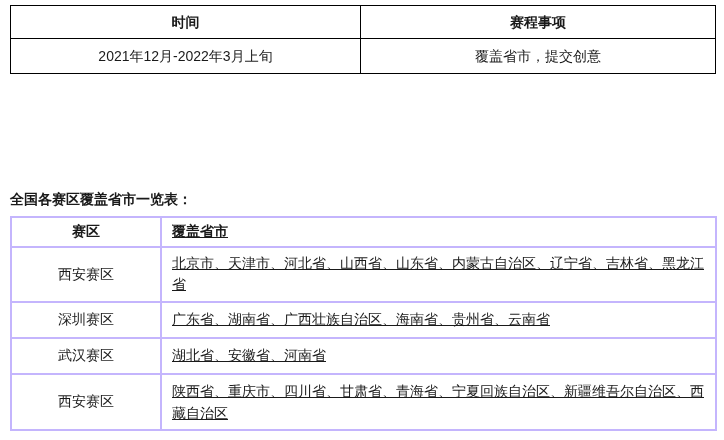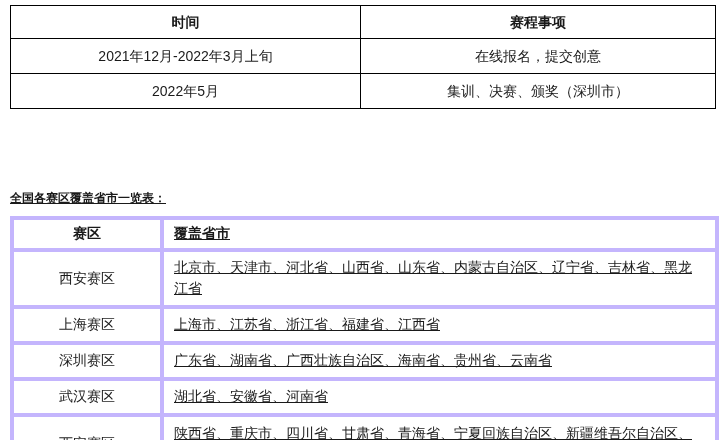--- a/index.html
+++ b/index.html
@@ -46,34 +46,33 @@
     font-weight: bold;
     height: 33px;
   }
   .schedule-table tbody td {
     text-align: center;
   }
   .section-title {
     position: absolute;
     left: 10px;
     top: 190px;
-    font-size: 12px;
+    font-size: 14px;
     font-weight: bold;
     line-height: 1.4;
     white-space: nowrap;
-    text-decoration: underline;
   }
   .region-table {
     position: absolute;
     left: 10px;
     top: 216px;
     width: 705px;
   }
   .region-table td {
-    border: 4px solid #c4b5fd;
+    border: 2px solid #c4b5fd;
     font-size: 14px;
     padding: 5px 10px;
     box-sizing: border-box;
     vertical-align: middle;
     line-height: 1.55;
   }
   .region-table .col-region { width: 150px; text-align: center; }
   .region-table .col-cover { width: 555px; text-align: left; text-decoration: underline; }
   .region-table thead td {
     text-align: center;
@@ -102,48 +101,40 @@
   <table class="schedule-table">
     <thead>
       <tr>
         <td class="col-time">时间</td>
         <td class="col-item">赛程事项</td>
       </tr>
     </thead>
     <tbody>
       <tr>
         <td class="col-time">2021年12月-2022年3月上旬</td>
-        <td class="col-item">在线报名，提交创意</td>
-      </tr>
-      <tr>
-        <td class="col-time">2022年5月</td>
-        <td class="col-item">集训、决赛、颁奖（深圳市）</td>
+        <td class="col-item">覆盖省市，提交创意</td>
       </tr>
     </tbody>
   </table>
 
   <div class="section-title">全国各赛区覆盖省市一览表：</div>
 
   <table class="region-table">
     <thead>
       <tr>
         <td class="col-region">赛区</td>
         <td class="col-cover">覆盖省市</td>
       </tr>
     </thead>
     <tbody>
       <tr>
         <td class="col-region">西安赛区</td>
         <td class="col-cover">北京市、天津市、河北省、山西省、山东省、内蒙古自治区、辽宁省、吉林省、黑龙江省</td>
       </tr>
       <tr>
-        <td class="col-region">上海赛区</td>
-        <td class="col-cover">上海市、江苏省、浙江省、福建省、江西省</td>
-      </tr>
-      <tr>
         <td class="col-region">深圳赛区</td>
         <td class="col-cover">广东省、湖南省、广西壮族自治区、海南省、贵州省、云南省</td>
       </tr>
       <tr>
         <td class="col-region">武汉赛区</td>
         <td class="col-cover">湖北省、安徽省、河南省</td>
       </tr>
       <tr>
         <td class="col-region">西安赛区</td>
         <td class="col-cover">陕西省、重庆市、四川省、甘肃省、青海省、宁夏回族自治区、新疆维吾尔自治区、西藏自治区</td>

